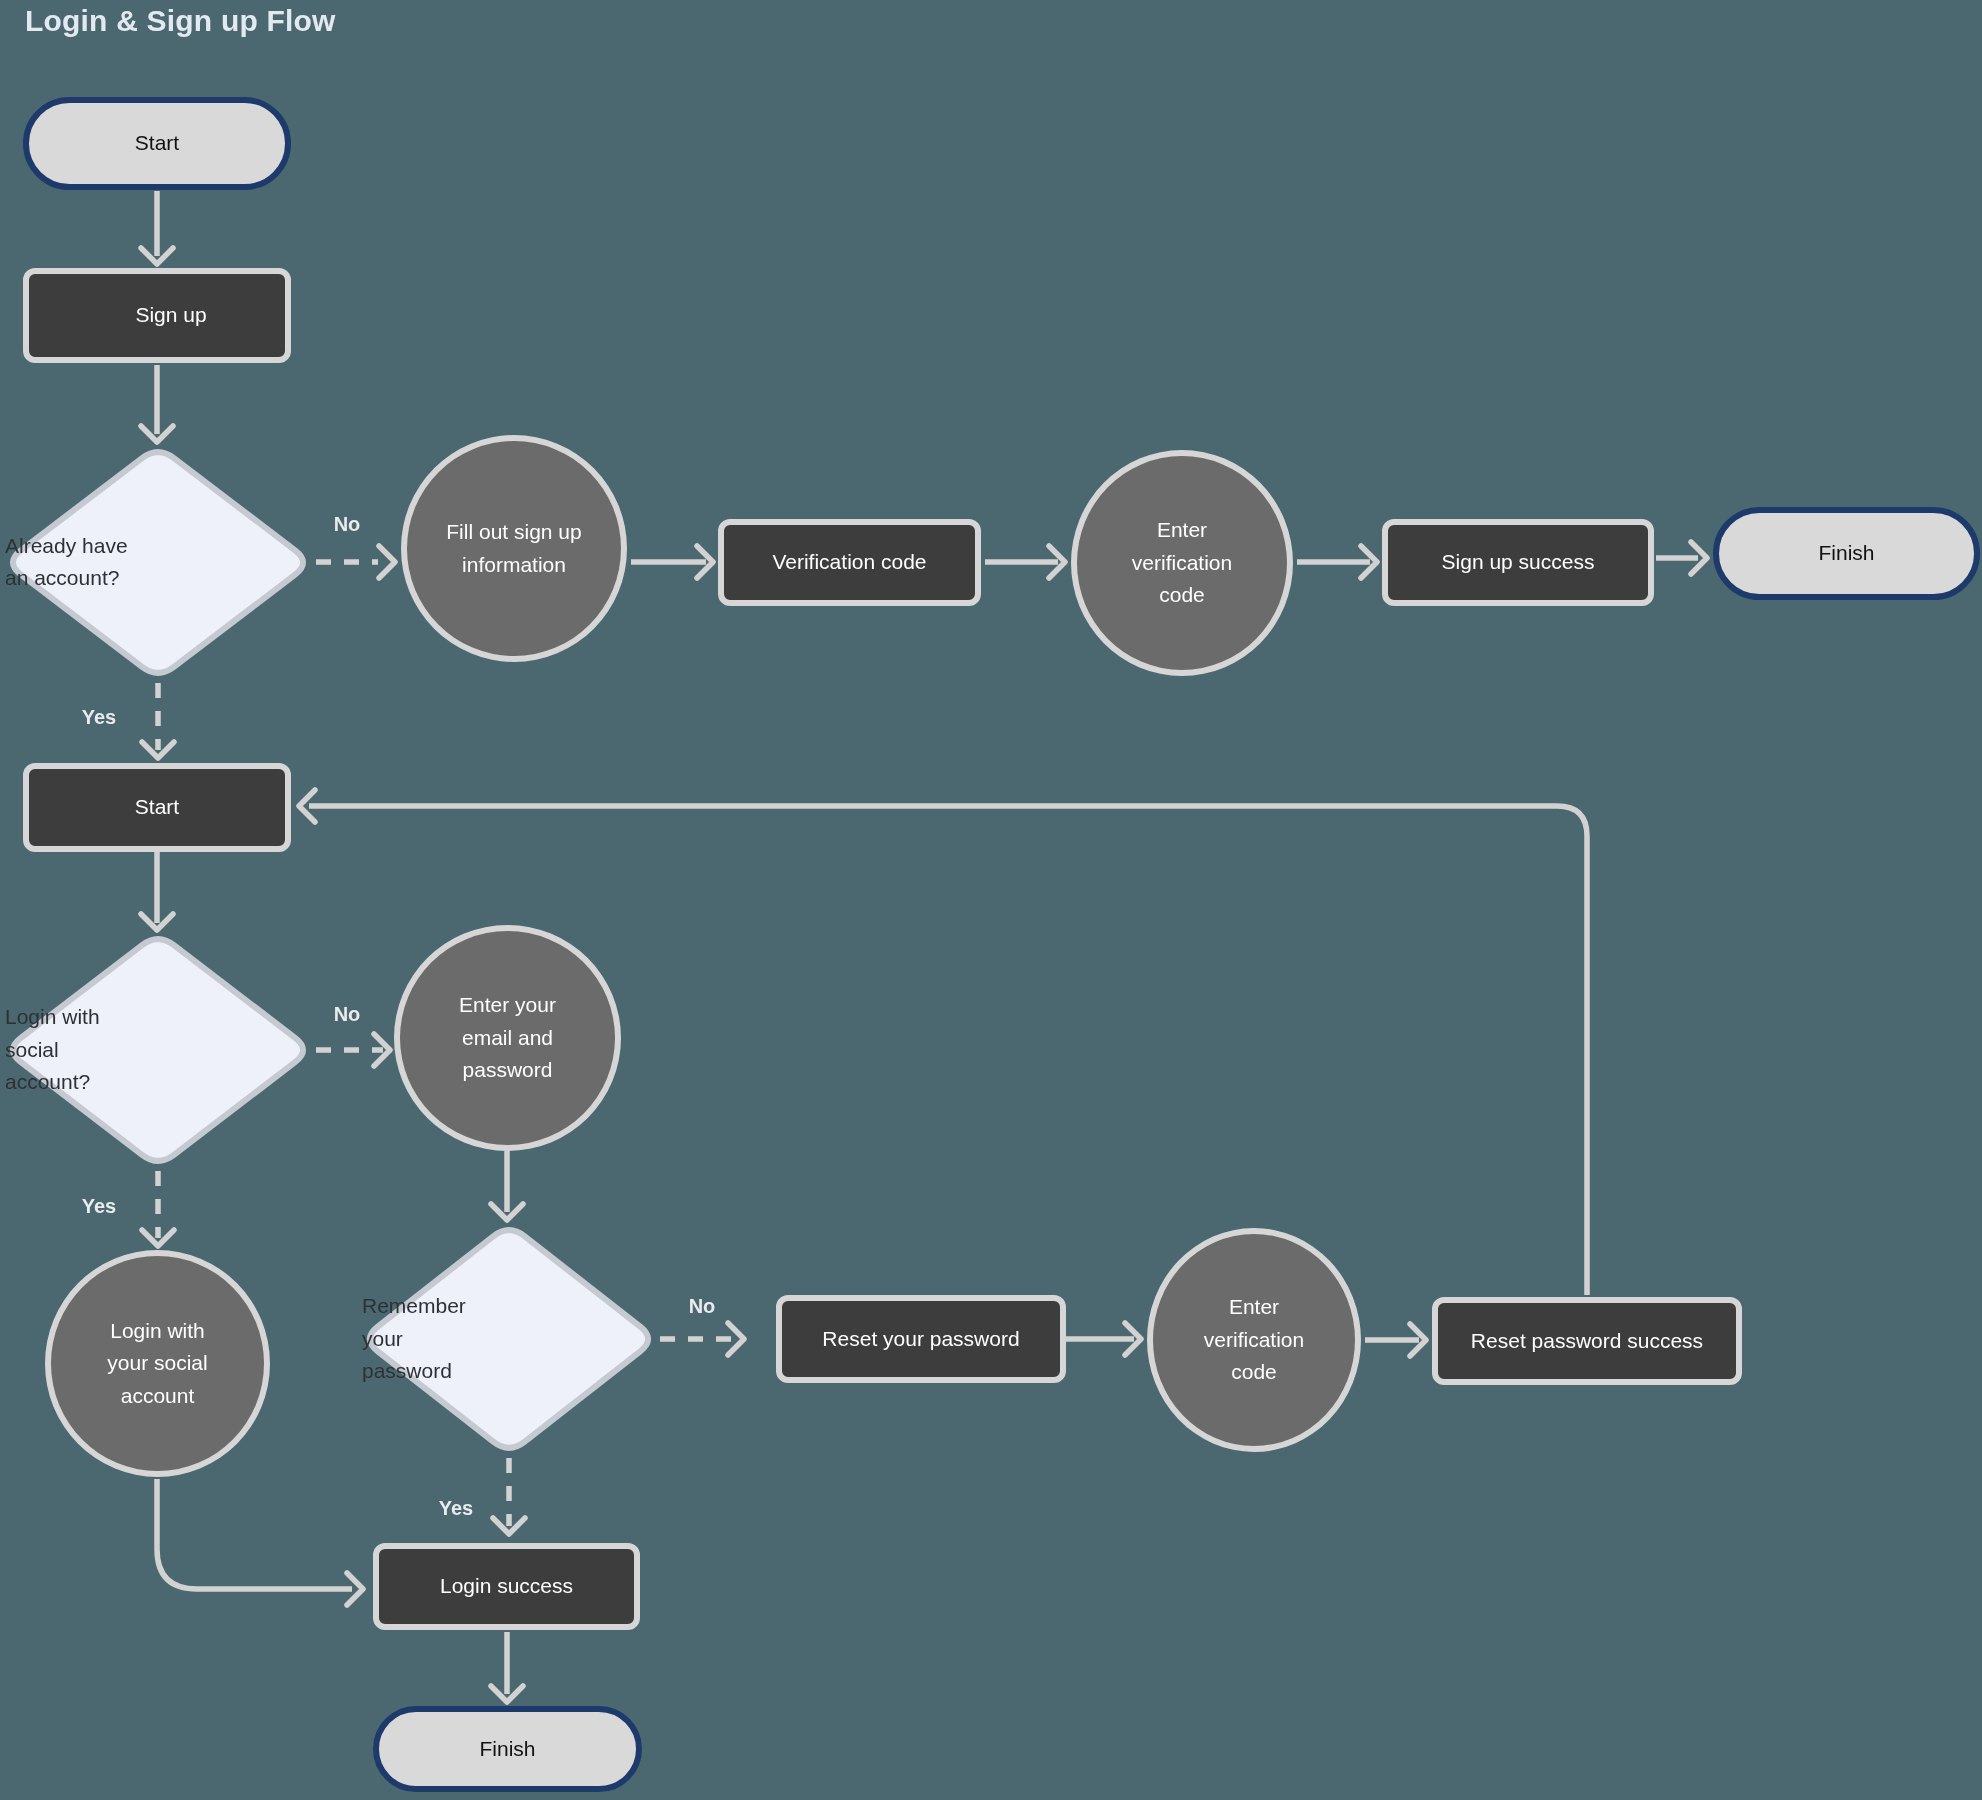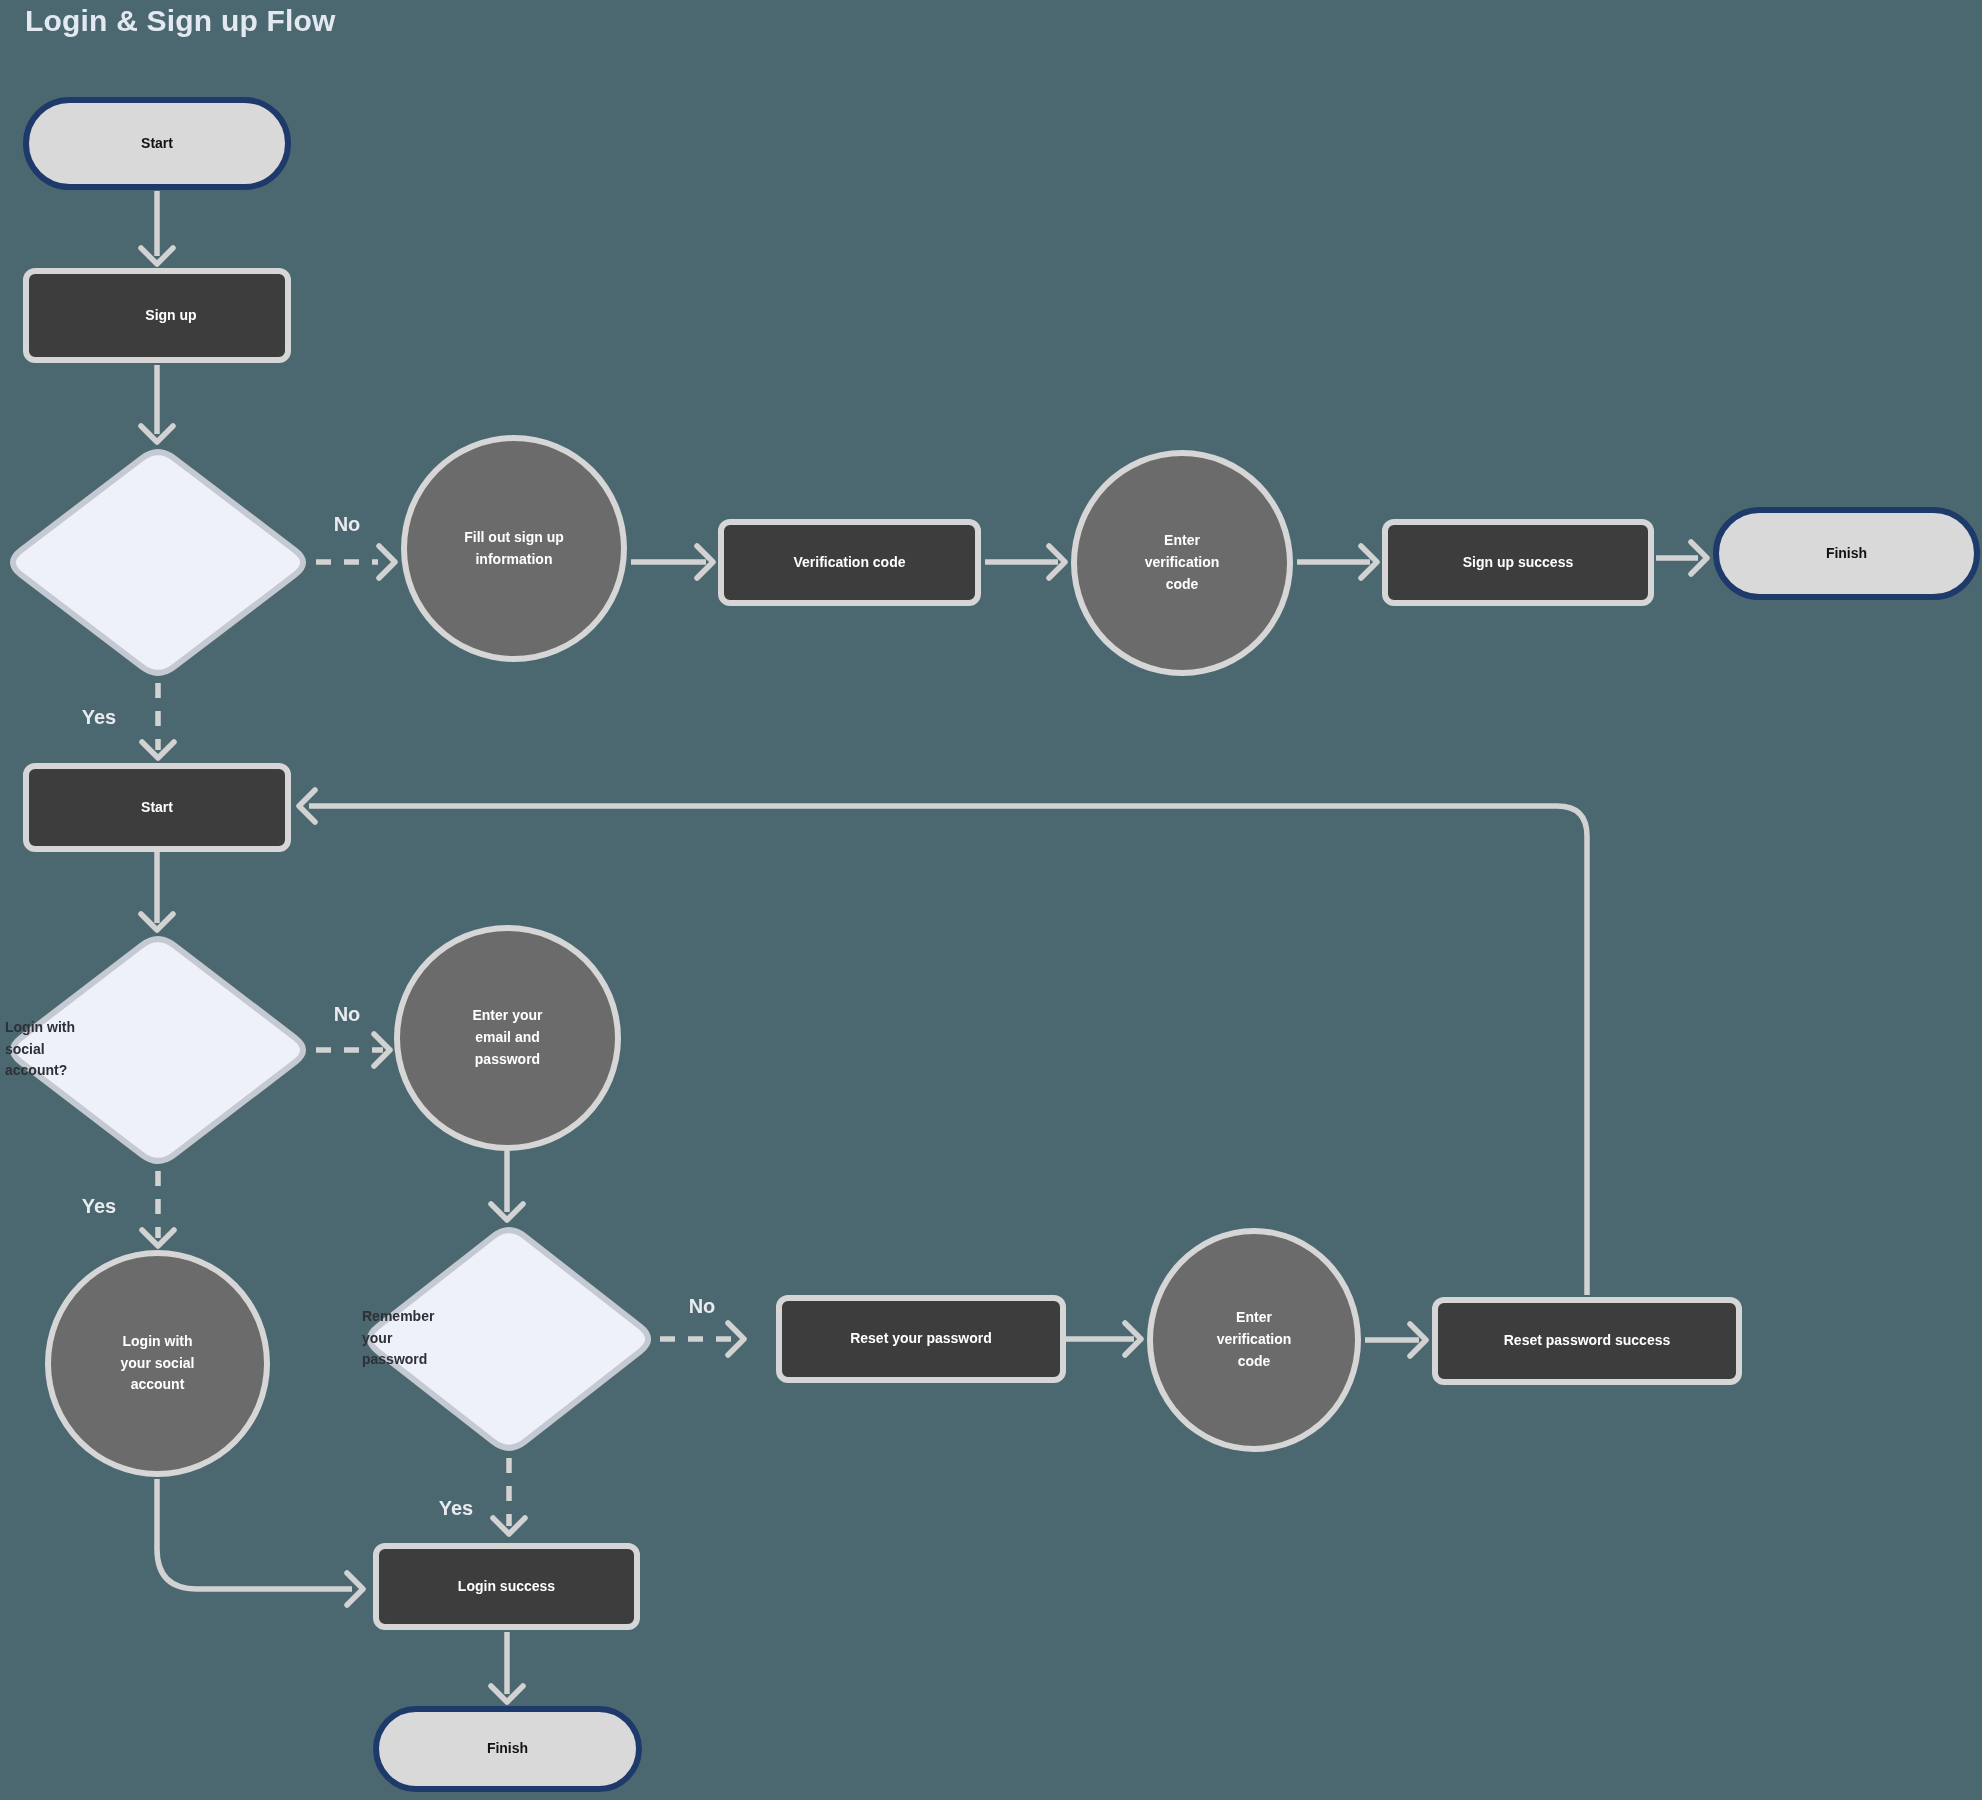--- a/index.html
+++ b/index.html
@@ -23,21 +23,21 @@
   svg.edges path { fill: none; stroke: #D2D2D2; stroke-width: 5.5px; }
   svg.edges path.dash { stroke-dasharray: 15 13; }
   svg.edges path.head { stroke-linejoin: round; stroke-linecap: round; }
 
   
   .node {
     position: absolute; display: flex; align-items: center; justify-content: center;
     box-sizing: border-box; text-align: center;
   }
   .node-label {
-    font-weight: 700; font-size: 14px; line-height: 1.55;
+    font-weight: 400; font-size: 21px; line-height: 1.55;
     white-space: pre-line; pointer-events: none;
   }
   .pill {
     background: #D9D9D9; border: 6px solid #1D3A6B; border-radius: 48px;
   }
   .pill .node-label { color: #121212; }
   .rect {
     background: #3D3D3D; border: 6px solid #D6D6D6; border-radius: 12px;
   }
   .rect .node-label { color: #FFFFFF; }
@@ -129,20 +129,22 @@
   </div>
 
   <div class="node rect" style="left:23px; top:268px; width:268px; height:95px;padding-left:28px;">
     <span class="node-label">Sign up</span>
   </div>
 
   <div class="diamond" style="left:5px; top:446px; width:306px; height:233px;">
     <svg width="306" height="233" viewBox="0 0 306 233">
       <path d="M168.9,12.1 L290.1,104.4 Q306,116.5 290.1,128.6 L168.9,220.9 Q153,233 137.1,220.9 L15.9,128.6 Q0,116.5 15.9,104.4 L137.1,12.1 Q153,0 168.9,12.1 Z"></path>
     </svg>
+    <span class="node-label">Already have
+an account?</span>
   </div>
 
   <div class="node ellipse" style="left:401px; top:435px; width:226px; height:227px;">
     <span class="node-label">Fill out sign up
 information</span>
   </div>
 
   <div class="node rect" style="left:718px; top:519px; width:263px; height:87px;">
     <span class="node-label">Verification code</span>
   </div>

